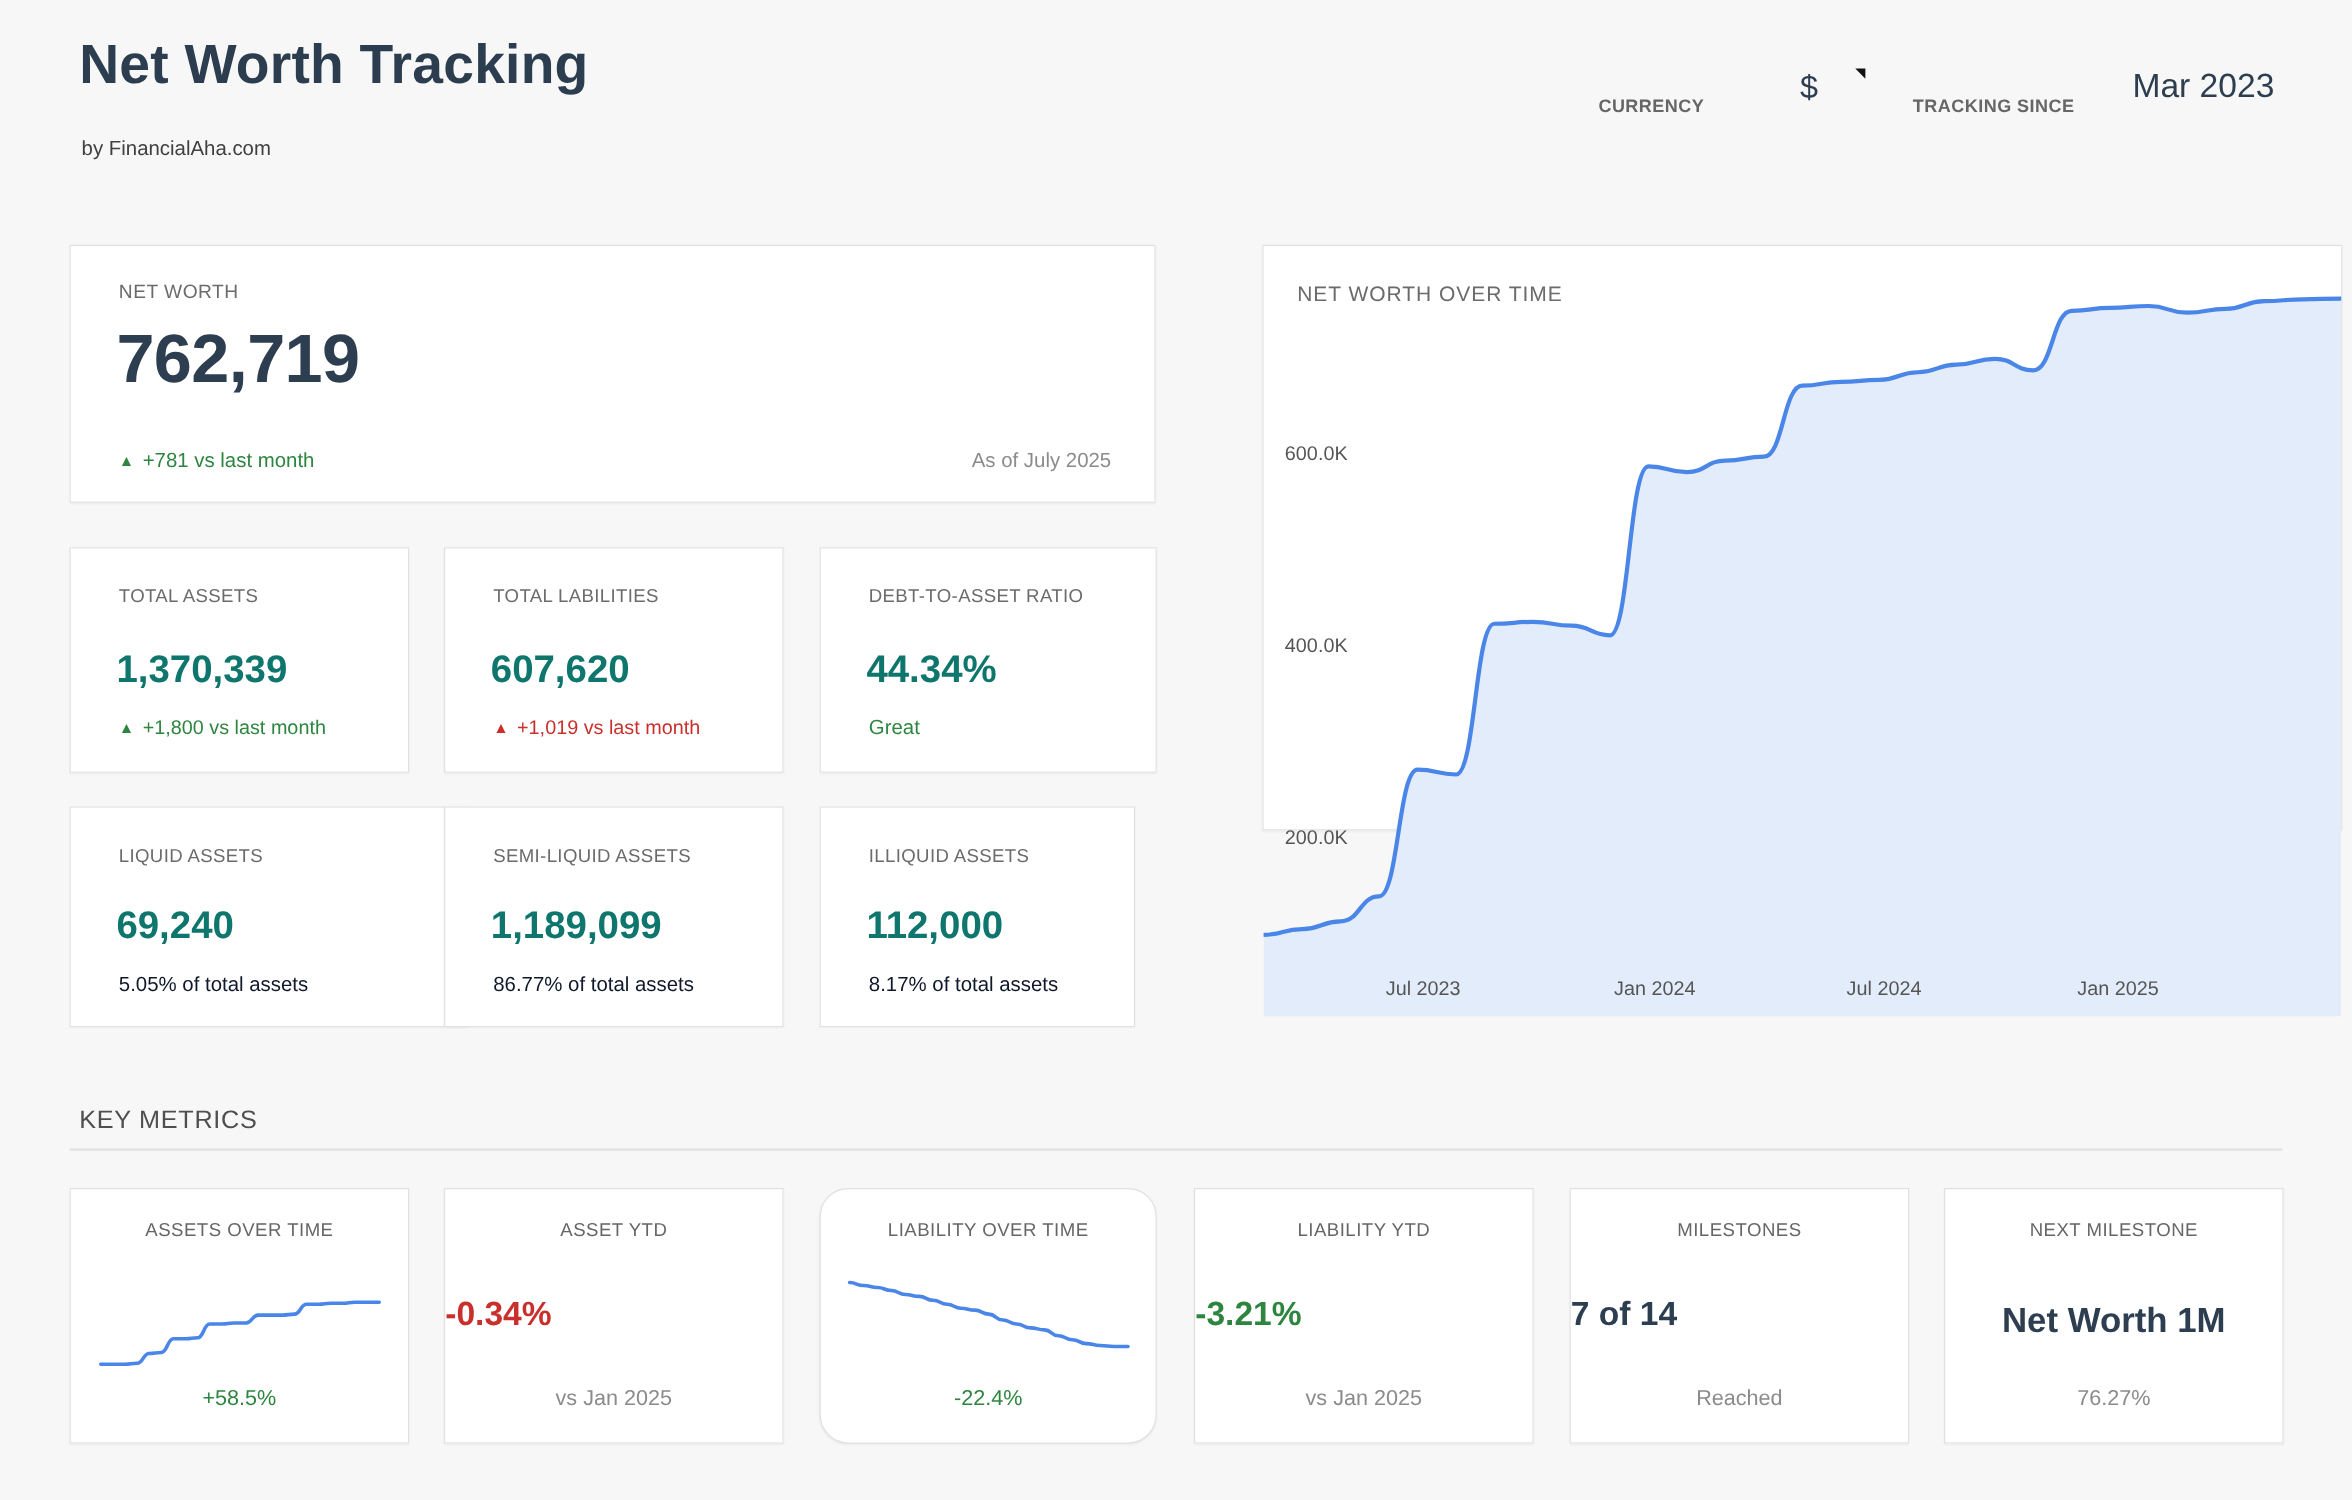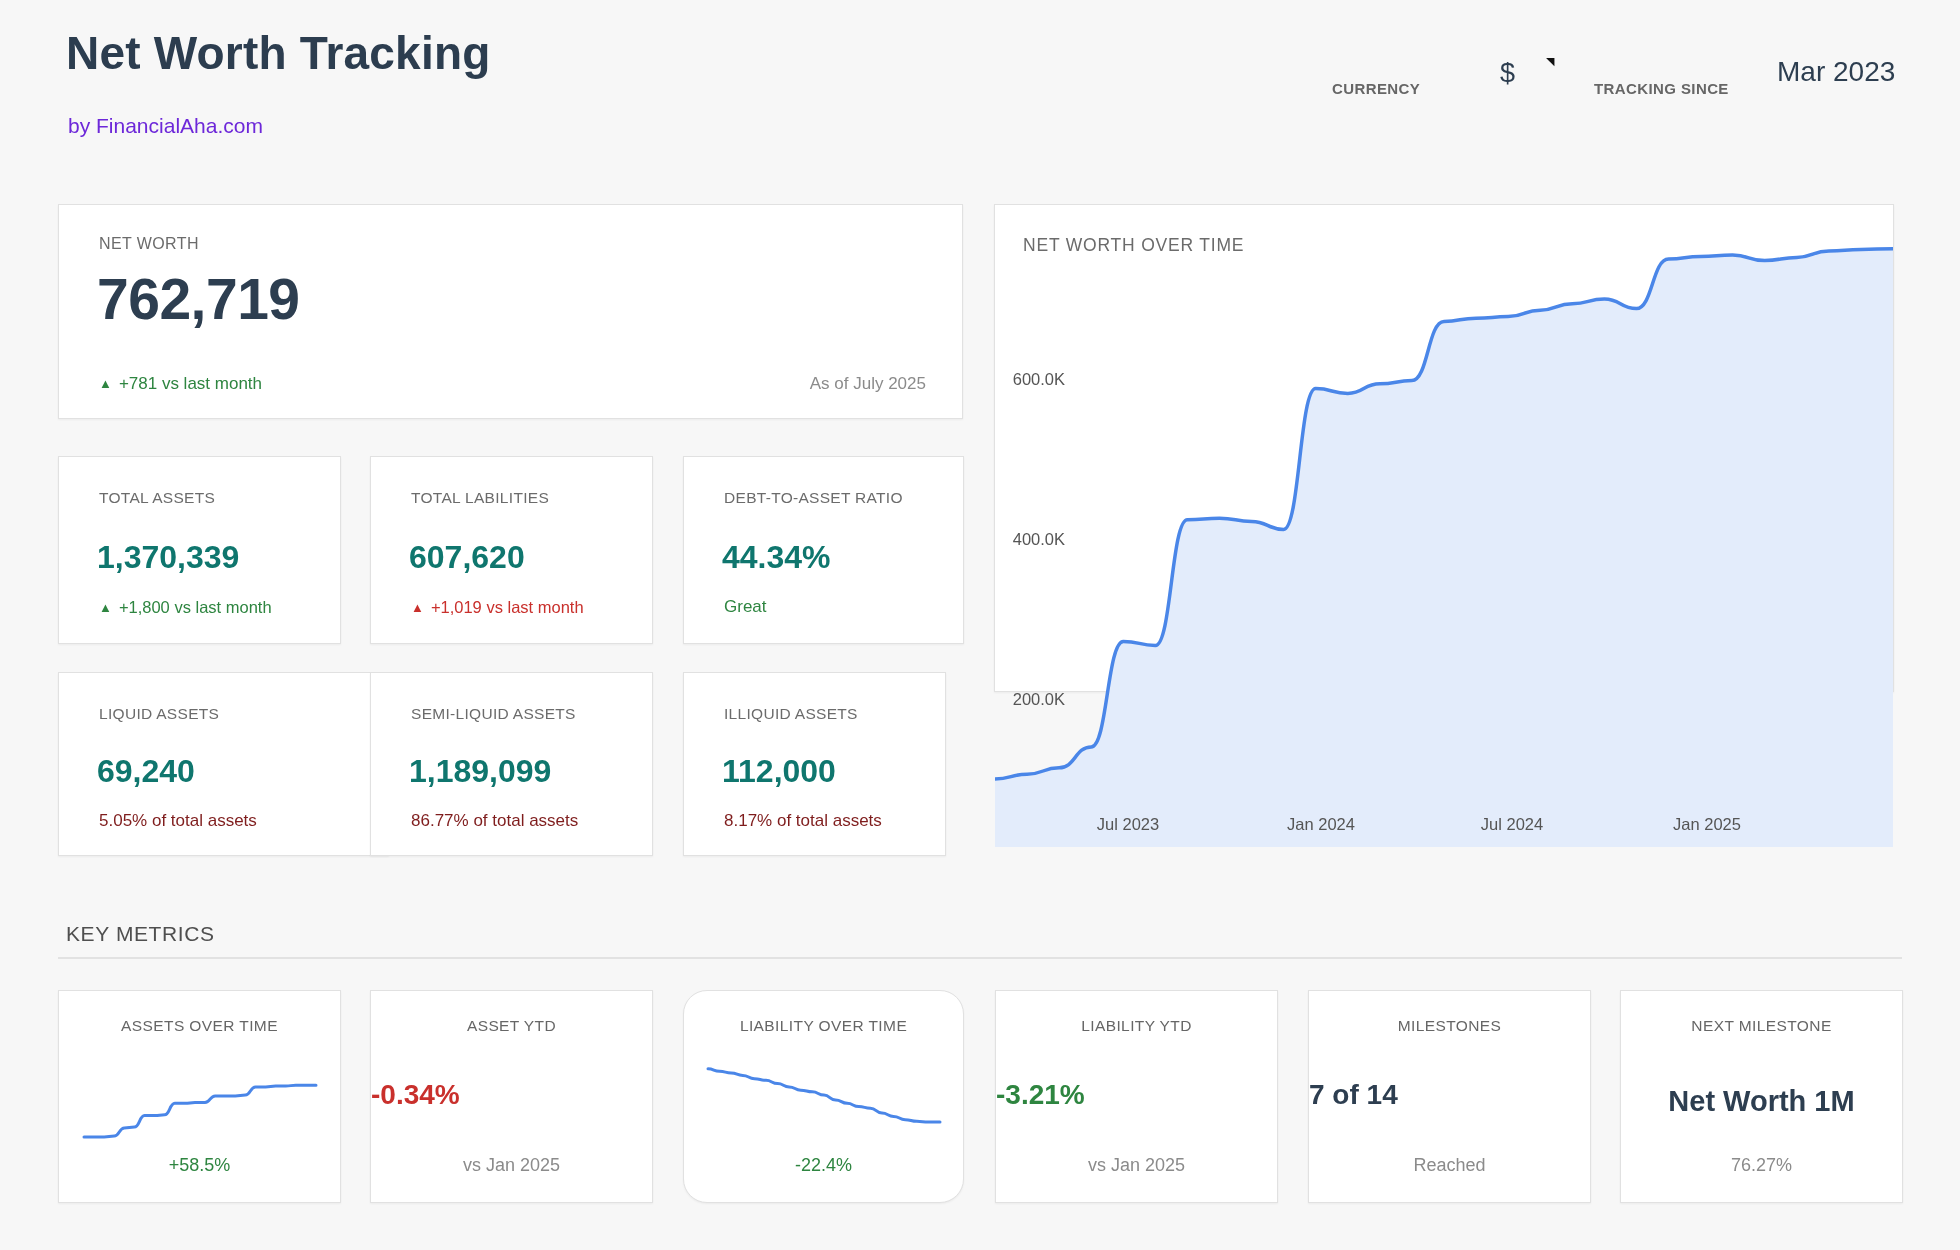--- a/index.html
+++ b/index.html
@@ -12,34 +12,34 @@
     overflow:hidden;
   }
   .abs { position:absolute; }
   .card {
     position:absolute;
     background:#ffffff;
     border:1px solid #e1e1e1;
     box-shadow:0 1px 2px rgba(0,0,0,0.05);
   }
   .page-title { font-size:46px; font-weight:700; color:#2c3d4f; letter-spacing:0.2px; }
-  .page-sub { font-size:21px; color:#6d28d9; }
+  .page-sub { font-size:17px; color:#404040; }
   .hdr-label { font-size:15px; font-weight:700; color:#666; letter-spacing:0.4px; }
   .hdr-value { font-size:27px; color:#2d3e50; }
   .note-corner { font-size:11px; color:#111; line-height:1; }
   .kpi-label { font-size:16px; color:#6b6b6b; letter-spacing:0.4px; }
   .kpi-big { font-size:57px; font-weight:700; color:#2d3e50; line-height:1; letter-spacing:-0.5px; }
   .stat-label { font-size:15.5px; color:#6b6b6b; letter-spacing:0.3px; }
   .stat-value { font-size:32px; font-weight:700; color:#0f766e; line-height:1; }
   .delta { font-size:17px; }
   .delta .tri { font-size:13px; margin-right:7px; position:relative; top:-1px; }
   .green { color:#2e8540; }
   .red { color:#c9302c; }
   .muted { color:#8b8b8b; }
-  .note-gray { font-size:17px; color:#7f1d1d; }
+  .note-gray { font-size:17px; color:#0f172a; }
   .chart-title { font-size:17.5px; color:#6b6b6b; letter-spacing:0.8px; }
   .ytick { position:absolute; width:58px; text-align:right; font-size:16.5px; color:#555; transform:translateY(-50%); }
   .xtick { position:absolute; font-size:16.5px; color:#555; transform:translateX(-50%); }
   .section-heading { font-size:21px; color:#4f4f4f; letter-spacing:0.6px; }
   .rule { position:absolute; height:2px; background:#e2e2e2; }
   .mcard-title { font-size:15.5px; color:#666; letter-spacing:0.4px; text-align:center; }
   .mcard-value { font-size:28px; font-weight:700; text-align:left; line-height:1; }
   .mcard-value-sm { font-size:29px; font-weight:700; text-align:center; line-height:1; color:#2d3e50; }
   .mcard-caption { font-size:18px; text-align:center; }
   .navy { color:#2d3e50; }
@@ -101,21 +101,21 @@
   <div class="abs stat-value" style="left:38px; top:82px;">1,189,099</div>
   <div class="abs note-gray" style="left:40px; bottom:24px;">86.77% of total assets</div>
 </div>
 
 <div class="card" style="left:683px; top:672px; width:263px; height:184px;text-decoration:underline;">
   <div class="abs stat-label" style="left:40px; top:32px;">ILLIQUID ASSETS</div>
   <div class="abs stat-value" style="left:38px; top:82px;">112,000</div>
   <div class="abs note-gray" style="left:40px; bottom:24px;">8.17% of total assets</div>
 </div>
 
-<div class="card" style="left:994px; top:204px; width:900px; height:488px;">
+<div class="card" style="left:1052px; top:204px; width:900px; height:488px;">
   <svg id="main-chart" width="898" height="642" viewBox="0 0 898 642" style="position:absolute; left:0; top:0;">
       <path d="M 0.0,574.0 C 16.0,574.0 16.0,569.2 32.1,569.2 C 48.1,569.2 48.1,562.8 64.1,562.8 C 80.2,562.8 80.2,542.0 96.2,542.0 C 112.3,542.0 112.3,436.4 128.3,436.4 C 144.3,436.4 144.3,440.4 160.4,440.4 C 176.4,440.4 176.4,314.8 192.4,314.8 C 208.5,314.8 208.5,313.2 224.5,313.2 C 240.5,313.2 240.5,316.4 256.6,316.4 C 272.6,316.4 272.6,324.4 288.6,324.4 C 304.7,324.4 304.7,183.6 320.7,183.6 C 336.8,183.6 336.8,188.4 352.8,188.4 C 368.8,188.4 368.8,178.8 384.9,178.8 C 400.9,178.8 400.9,175.6 416.9,175.6 C 433.0,175.6 433.0,116.4 449.0,116.4 C 465.0,116.4 465.0,113.2 481.1,113.2 C 497.1,113.2 497.1,111.6 513.1,111.6 C 529.2,111.6 529.2,105.2 545.2,105.2 C 561.3,105.2 561.3,98.8 577.3,98.8 C 593.3,98.8 593.3,94.0 609.4,94.0 C 625.4,94.0 625.4,103.6 641.4,103.6 C 657.5,103.6 657.5,54.0 673.5,54.0 C 689.5,54.0 689.5,51.6 705.6,51.6 C 721.6,51.6 721.6,50.0 737.6,50.0 C 753.7,50.0 753.7,55.6 769.7,55.6 C 785.8,55.6 785.8,52.4 801.8,52.4 C 817.8,52.4 817.8,46.0 833.9,46.0 C 849.9,46.0 849.9,44.4 865.9,44.4 C 882.0,44.4 882.0,43.8 898.0,43.8 L 898,642 L 0,642 Z" fill="#e3ecfb" stroke="none"></path>
       <path d="M 0.0,574.0 C 16.0,574.0 16.0,569.2 32.1,569.2 C 48.1,569.2 48.1,562.8 64.1,562.8 C 80.2,562.8 80.2,542.0 96.2,542.0 C 112.3,542.0 112.3,436.4 128.3,436.4 C 144.3,436.4 144.3,440.4 160.4,440.4 C 176.4,440.4 176.4,314.8 192.4,314.8 C 208.5,314.8 208.5,313.2 224.5,313.2 C 240.5,313.2 240.5,316.4 256.6,316.4 C 272.6,316.4 272.6,324.4 288.6,324.4 C 304.7,324.4 304.7,183.6 320.7,183.6 C 336.8,183.6 336.8,188.4 352.8,188.4 C 368.8,188.4 368.8,178.8 384.9,178.8 C 400.9,178.8 400.9,175.6 416.9,175.6 C 433.0,175.6 433.0,116.4 449.0,116.4 C 465.0,116.4 465.0,113.2 481.1,113.2 C 497.1,113.2 497.1,111.6 513.1,111.6 C 529.2,111.6 529.2,105.2 545.2,105.2 C 561.3,105.2 561.3,98.8 577.3,98.8 C 593.3,98.8 593.3,94.0 609.4,94.0 C 625.4,94.0 625.4,103.6 641.4,103.6 C 657.5,103.6 657.5,54.0 673.5,54.0 C 689.5,54.0 689.5,51.6 705.6,51.6 C 721.6,51.6 721.6,50.0 737.6,50.0 C 753.7,50.0 753.7,55.6 769.7,55.6 C 785.8,55.6 785.8,52.4 801.8,52.4 C 817.8,52.4 817.8,46.0 833.9,46.0 C 849.9,46.0 849.9,44.4 865.9,44.4 C 882.0,44.4 882.0,43.8 898.0,43.8" fill="none" stroke="#4a86e8" stroke-width="3.5" stroke-linecap="round" stroke-linejoin="round"></path>
     </svg>
   <div class="abs chart-title" style="left:28px; top:30px;">NET WORTH OVER TIME</div>
   <div class="ytick" style="left:12px; top:494px;">200.0K</div>
   <div class="ytick" style="left:12px; top:334px;">400.0K</div>
   <div class="ytick" style="left:12px; top:174px;">600.0K</div>
   <div class="xtick" style="left:133px; top:610px;">Jul 2023</div>
   <div class="xtick" style="left:326px; top:610px;">Jan 2024</div>

